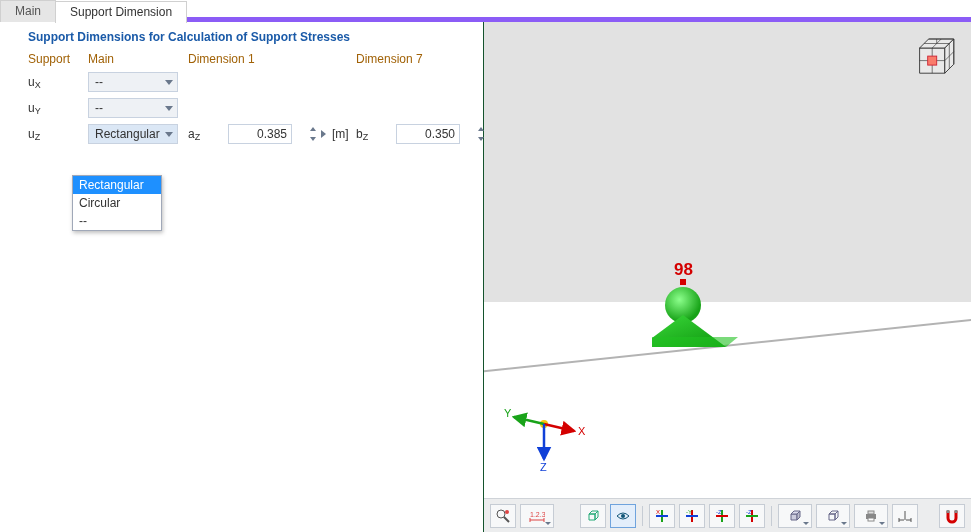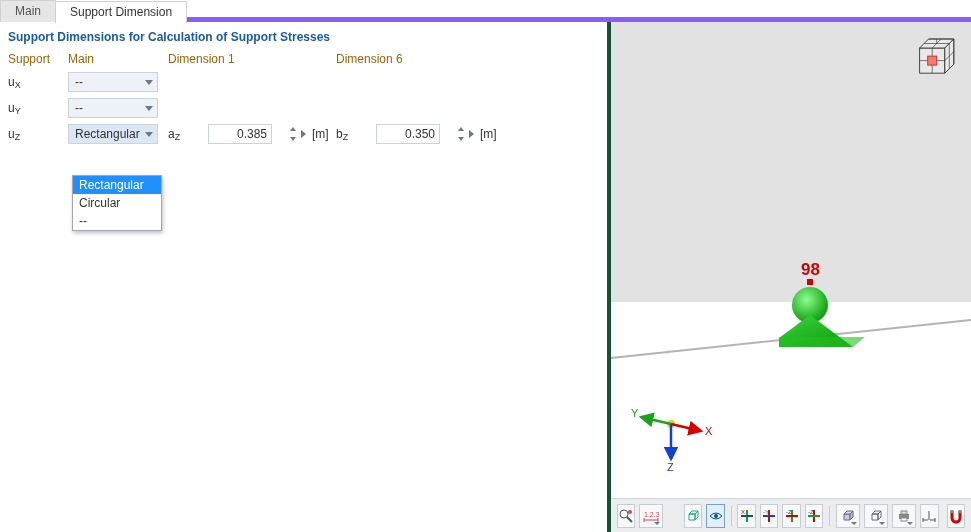--- a/index.html
+++ b/index.html
@@ -27,23 +27,23 @@
     margin-right: -1px;
     cursor: default;
   }
   .tab.inactive { background: #e6e6e6; color:#555;}
   .tab.active { background: #fff; position: relative; top: 1px; }
   .main-split {
     display: flex;
     height: calc(100% - 22px);
   }
   .left-pane {
-    width: 611px;
-    border-right: 4px solid #14532d;
-    padding: 8px 8px;
+    width: 484px;
+    border-right: 1px solid #14532d;
+    padding: 8px 28px;
     position: relative;
   }
   .right-pane {
     flex: 1;
     position: relative;
     background: #fff;
     overflow: hidden;
   }
   .section-title {
     color: #1a5aa8;
@@ -182,21 +182,21 @@
 </div>
 
 <div class="main-split">
   <div class="left-pane">
     <div class="section-title">Support Dimensions for Calculation of Support Stresses</div>
     <div class="grid">
 
       <div class="col-head">Support</div>
       <div class="col-head">Main</div>
       <div class="col-head" style="grid-column: 3 / span 4">Dimension 1</div>
-      <div class="col-head" style="grid-column: 7 / span 4">Dimension 6</div>
+      <div class="col-head" style="grid-column: 7 / span 4">Dimension 7</div>
 
       <div>
         <span>u</span><span class="sub">X</span>
       </div>
       <div class="combo">
         <span>--</span>
           <span class="chev"></span>
       </div>
       <div style="grid-column: 3 / span 8"></div>
 

